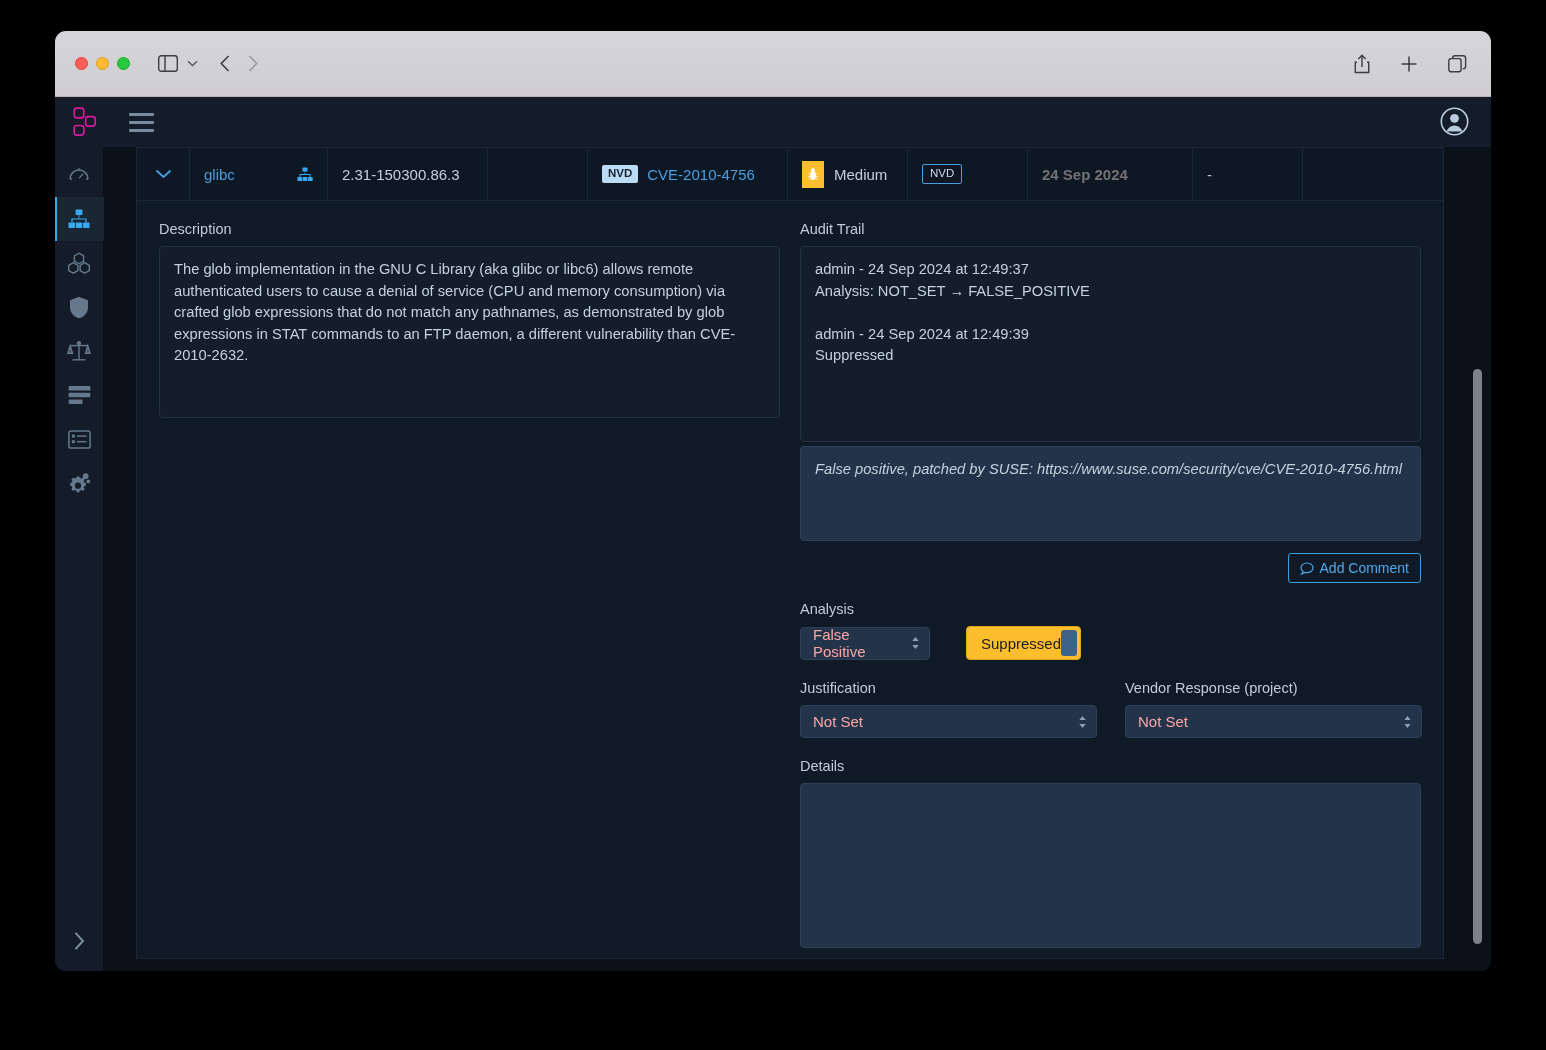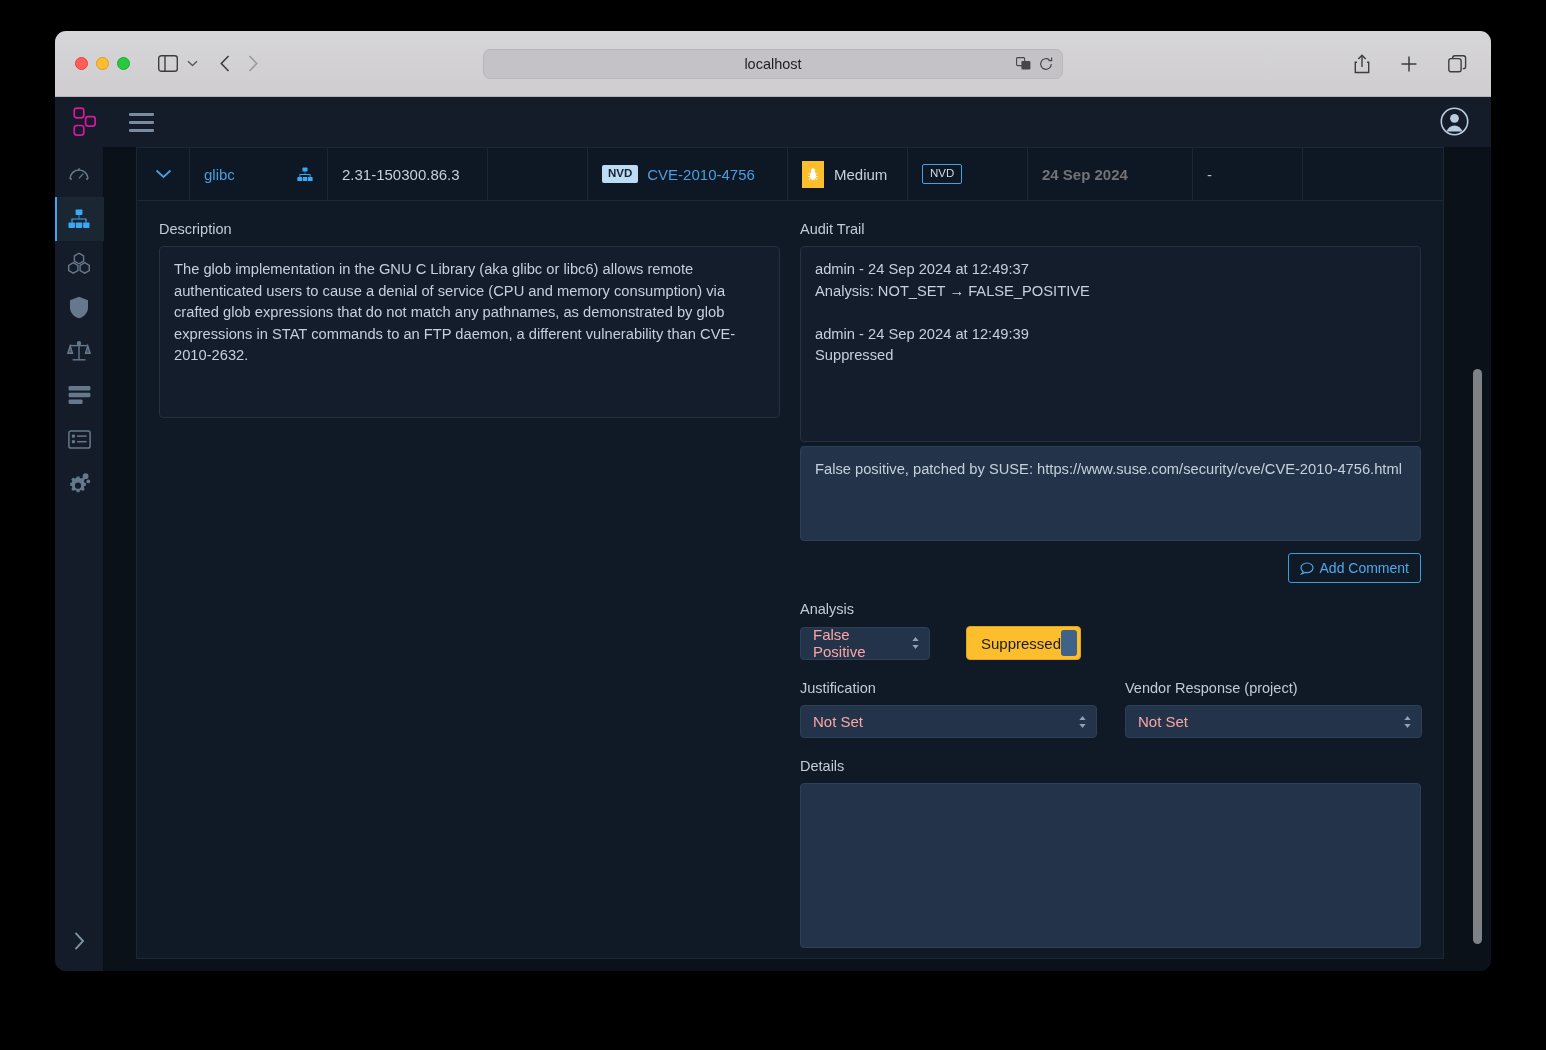--- a/index.html
+++ b/index.html
@@ -202,21 +202,21 @@
     border: 1px solid #253040;
     border-radius: 4px;
     color: #c6d0dc;
     font-family: "Liberation Sans", sans-serif;
     font-size: 14.7px;
     line-height: 1.47;
     padding: 12px 14px;
     resize: none;
     outline: none;
   }
-  .ta.filled { background: #23344a; border-color: #2d4057; }
+  .ta.filled { background: #23344a; border-color: #2d4057; font-style: italic; }
   .ta-desc { height: 172px; }
   .ta-audit { height: 196px; }
   .ta-comment { height: 95px; }
   .ta-details { height: 165px; }
 
   .btn-row { display: flex; justify-content: flex-end; margin-top: 8px; }
   .btn-outline {
     background: transparent;
     border: 1px solid #3a9de0;
     color: #4ea9ec;
@@ -318,37 +318,20 @@
       <svg width="10" height="17" viewBox="0 0 10 17" fill="none" stroke="#3d3d40" stroke-width="1.6">
           <path d="M8.5 1L1.3 8.5 8.5 16"></path>
         </svg>
     </span>
     <span class="tb-icon nav-fwd">
       <svg width="10" height="17" viewBox="0 0 10 17" fill="none" stroke="#9b9a9e" stroke-width="1.6">
           <path d="M1.5 1L8.7 8.5 1.5 16"></path>
         </svg>
     </span>
 
-    <div class="urlbar">
-      <span>localhost</span>
-      <span class="url-right">
-        <span>
-          <svg width="15" height="13" viewBox="0 0 15 13" fill="none" stroke="#46464a" stroke-width="1.1">
-            <rect x="0.6" y="0.6" width="8" height="8" rx="1"></rect>
-            <rect x="5.4" y="4" width="9" height="8.4" rx="1" fill="#46464a" stroke="none"></rect>
-          </svg>
-        </span>
-        <span>
-          <svg width="14" height="14" viewBox="0 0 14 14" fill="none" stroke="#46464a" stroke-width="1.2">
-            <path d="M12.3 7a5.3 5.3 0 1 1-1.9-4.1"></path>
-              <path d="M12.6 0.6v3.1h-3.1"></path>
-          </svg>
-        </span>
-      </span>
-    </div>
 
     <div class="tb-right">
       <span class="tb-icon">
         <svg width="16" height="20" viewBox="0 0 16 20" fill="none" stroke="#3d3d40" stroke-width="1.4">
           <path d="M8 13V1.6"></path>
             <path d="M4.3 5.1L8 1.3l3.7 3.8"></path>
           <path d="M3 8.3H1.3v10.2h13.4V8.3H13"></path>
         </svg>
       </span>
       <span class="tb-icon">

